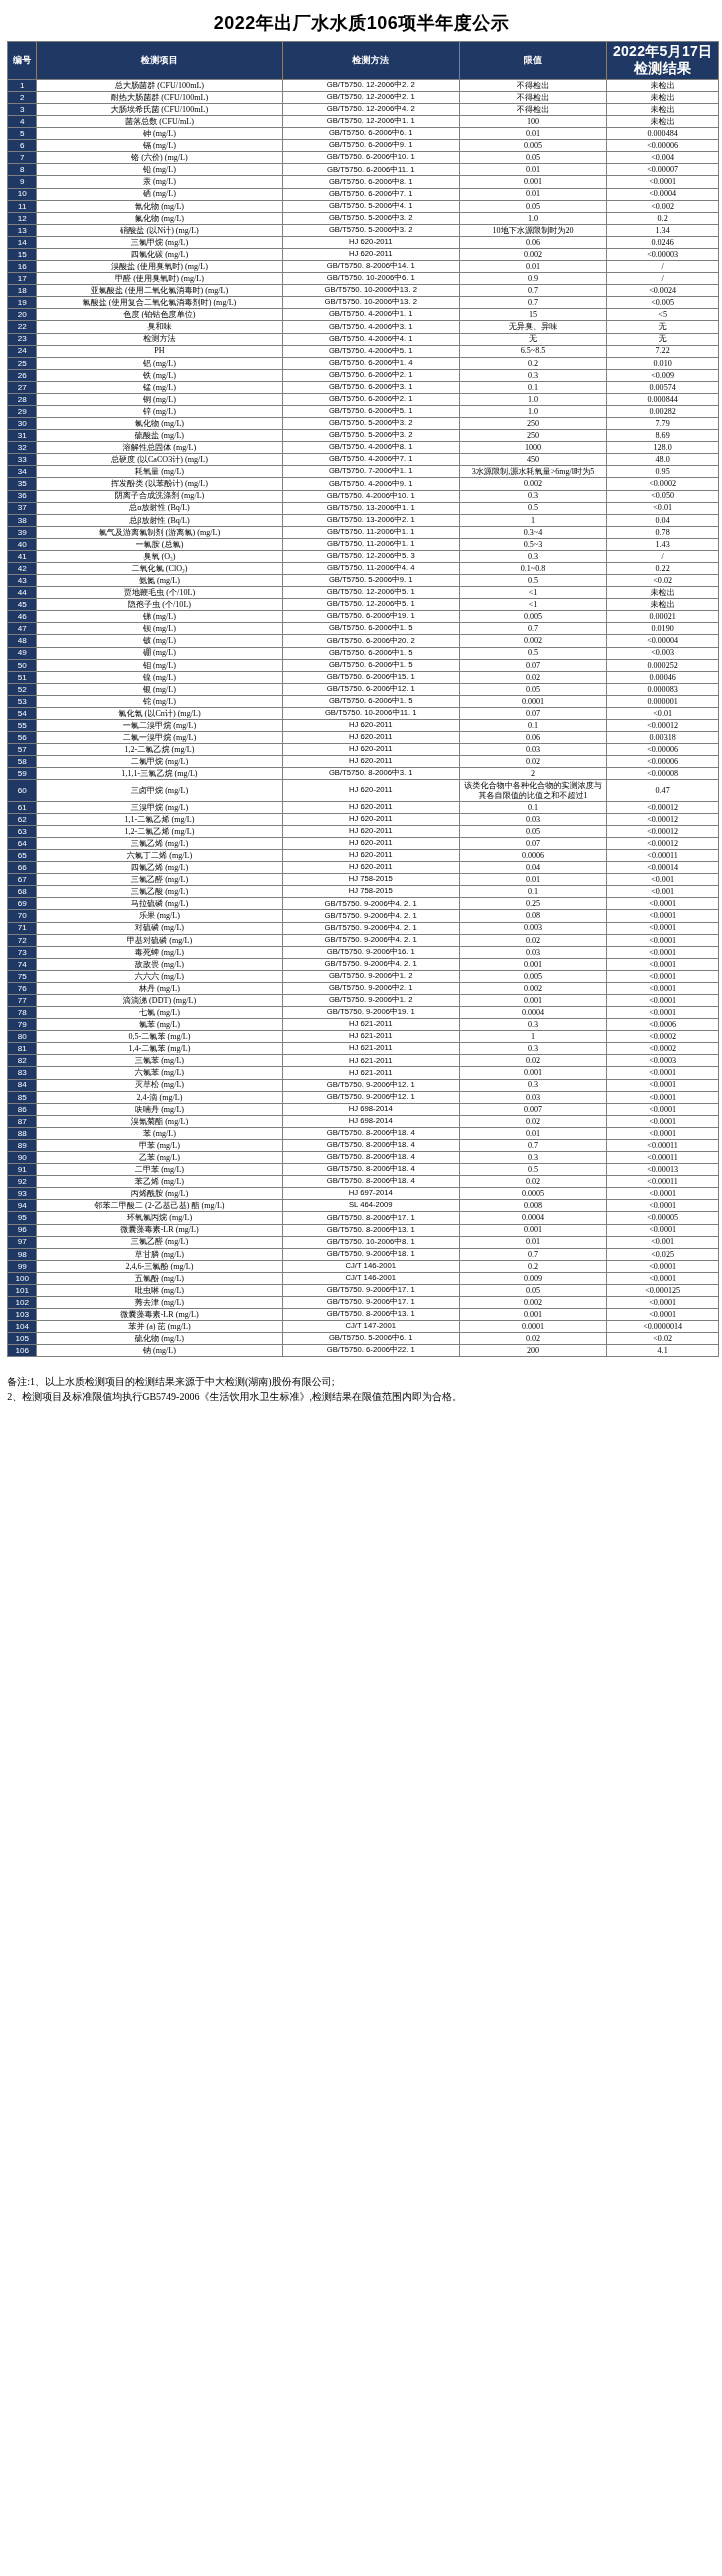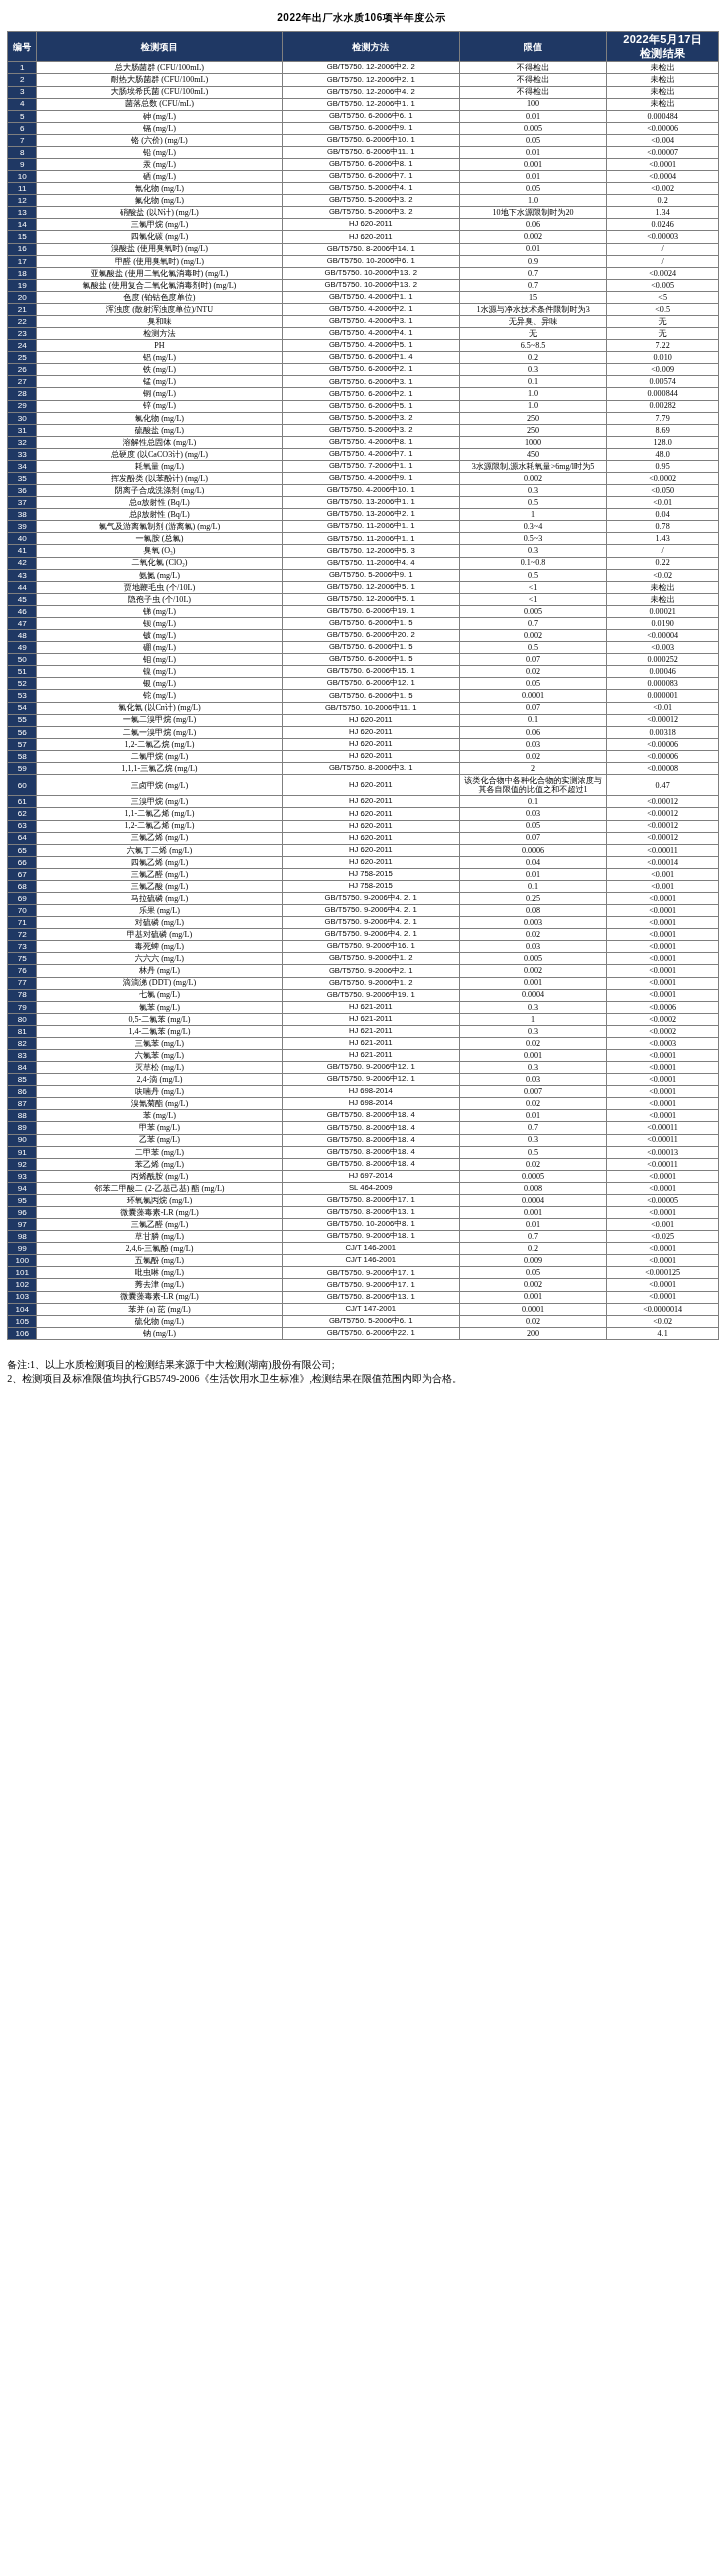--- a/index.html
+++ b/index.html
@@ -10,21 +10,21 @@
   }
   .page {
     width: 723px;
     min-height: 2576px;
     position: relative;
     padding: 7.2px 7.2px 3.6px 7.2px;
   }
   .doc-title {
     text-align: center;
     font-weight: bold;
-    font-size: 10px;
+    font-size: 18px;
     margin: 3.6px 0 6.3px 0;
     letter-spacing: 0.5px;
     font-family: "Liberation Sans", "DejaVu Sans", sans-serif;
   }
   table.report {
     width: 712px;
     border-collapse: collapse;
     table-layout: fixed;
     font-size: 8.1px;
   }
@@ -38,21 +38,21 @@
   }
   thead th {
     background: #1f3864;
     color: #ffffff;
     font-weight: bold;
     font-size: 9px;
     height: 27px;
     font-family: "Liberation Sans", "DejaVu Sans", sans-serif;
     letter-spacing: 0.3px;
   }
-  thead th.head-date { line-height: 1.25; font-size: 11px; }
+  thead th.head-date { line-height: 1.25; font-size: 14px; }
   col.c-no    { width: 25px; }
   col.c-item  { width: 210px; }
   col.c-method{ width: 152px; }
   col.c-limit { width: 126px; }
   col.c-result{ width: 96px; }
   tbody td.no {
     background: #1f3864;
     color: #ffffff;
     font-size: 8.1px;
     font-family: "Liberation Sans", "DejaVu Sans", sans-serif;
@@ -235,27 +235,20 @@
           <td class="result">&lt;0.005</td>
         </tr>
         <tr>
           <td class="no">20</td>
           <td class="item">色度 (铂钴色度单位)</td>
           <td class="method">GB/T5750. 4-2006中1. 1</td>
           <td class="limit">15</td>
           <td class="result">&lt;5</td>
         </tr>
         <tr>
-          <td class="no">21</td>
-          <td class="item">浑浊度 (散射浑浊度单位)/NTU</td>
-          <td class="method">GB/T5750. 4-2006中2. 1</td>
-          <td class="limit">1水源与净水技术条件限制时为3</td>
-          <td class="result">&lt;0.5</td>
-        </tr>
-        <tr>
           <td class="no">22</td>
           <td class="item">臭和味</td>
           <td class="method">GB/T5750. 4-2006中3. 1</td>
           <td class="limit">无异臭、异味</td>
           <td class="result">无</td>
         </tr>
         <tr>
           <td class="no">23</td>
           <td class="item">检测方法</td>
           <td class="method">GB/T5750. 4-2006中4. 1</td>
@@ -603,20 +596,27 @@
           <td class="item">甲基对硫磷 (mg/L)</td>
           <td class="method">GB/T5750. 9-2006中4. 2. 1</td>
           <td class="limit">0.02</td>
           <td class="result">&lt;0.0001</td>
         </tr>
         <tr>
           <td class="no">73</td>
           <td class="item">毒死蜱 (mg/L)</td>
           <td class="method">GB/T5750. 9-2006中16. 1</td>
           <td class="limit">0.03</td>
+          <td class="result">&lt;0.0001</td>
+        </tr>
+        <tr>
+          <td class="no">74</td>
+          <td class="item">敌敌畏 (mg/L)</td>
+          <td class="method">GB/T5750. 9-2006中4. 2. 1</td>
+          <td class="limit">0.001</td>
           <td class="result">&lt;0.0001</td>
         </tr>
         <tr>
           <td class="no">75</td>
           <td class="item">六六六 (mg/L)</td>
           <td class="method">GB/T5750. 9-2006中1. 2</td>
           <td class="limit">0.005</td>
           <td class="result">&lt;0.0001</td>
         </tr>
         <tr>

